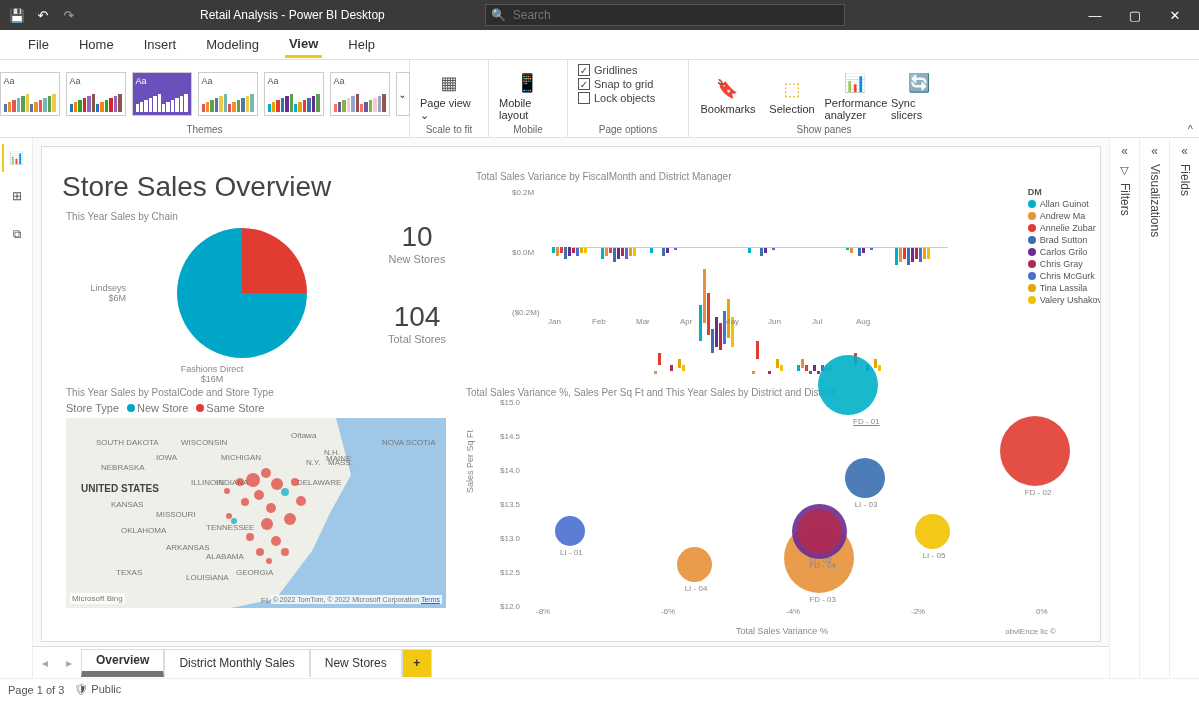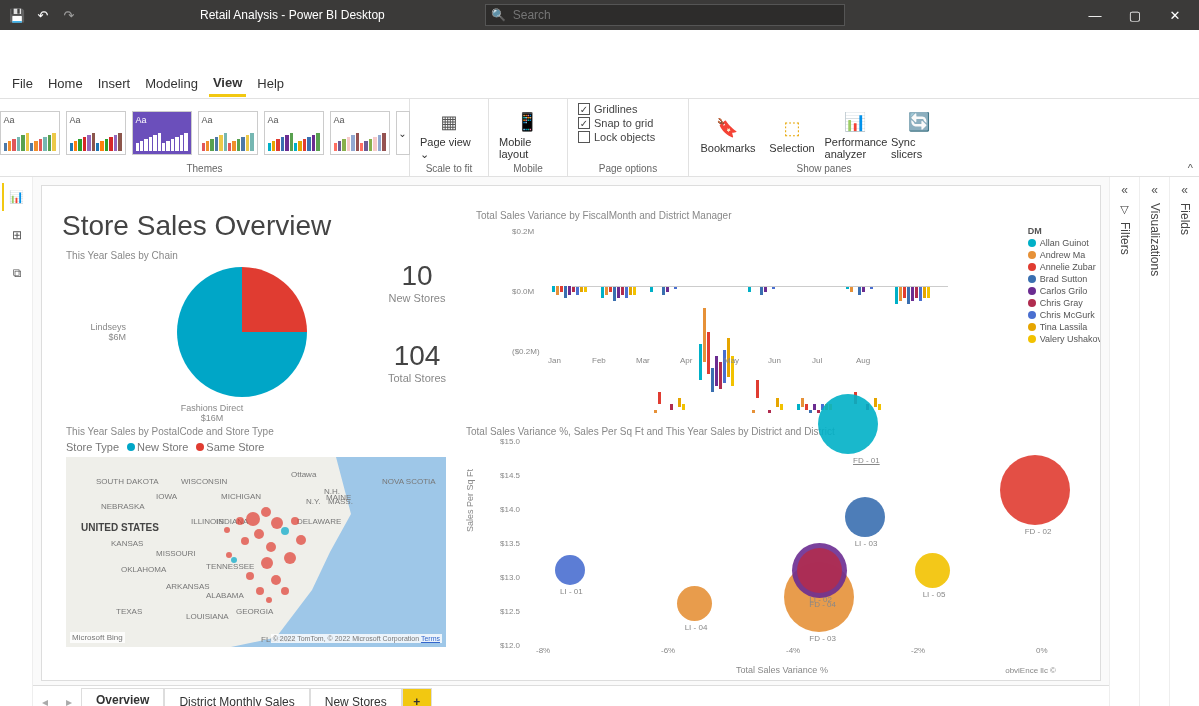--- a/index.html
+++ b/index.html
@@ -5,21 +5,21 @@
 * { box-sizing: border-box; margin: 0; padding: 0; font-family: "Segoe UI", Arial, sans-serif; }
 body { width: 1199px; height: 706px; background: #fff; overflow: hidden; font-size: 12px; color: #333; }
 .title-bar { height: 30px; background: #3b3a39; color: #fff; display: flex; align-items: center; padding: 0 6px; }
 .title-bar .qat { display: flex; gap: 4px; align-items: center; }
 .title-bar .qat .ic { width: 22px; height: 22px; display: flex; align-items: center; justify-content: center; color: #fff; font-size: 13px; }
 .title-bar .title { margin-left: 120px; font-size: 12px; }
 .title-bar .search { margin-left: 100px; width: 360px; height: 22px; background: #2d2c2b; border: 1px solid #555; display: flex; align-items: center; padding: 0 6px; color: #aaa; gap:6px;}
 .title-bar .search input { background: transparent; border: 0; color: #ccc; font-size: 12px; outline:none; width: 100%; }
 .title-bar .win-ctrls { margin-left: auto; display: flex; gap: 4px; }
 .title-bar .win-ctrls div { width: 36px; height: 22px; display:flex; align-items:center; justify-content:center; color:#fff; font-size:13px; }
-.menu-bar { height: 30px; border-bottom: 1px solid #e1e1e1; display: flex; align-items: center; padding: 0 8px; gap: 7px; font-size: 13px; margin-top: 39px; }
+.menu-bar { height: 30px; border-bottom: 1px solid #e1e1e1; display: flex; align-items: center; padding: 0 24px; gap: 22px; font-size: 13px; }
 .menu-bar .mi { padding: 4px 4px; }
 .menu-bar .mi.active { border-bottom: 3px solid #f2c811; font-weight: 600; }
 .ribbon { height: 78px; border-bottom: 1px solid #e1e1e1; display: flex; }
 .ribbon-group { border-right: 1px solid #e1e1e1; padding: 4px 10px 2px 10px; display: flex; flex-direction: column; align-items: center; justify-content: space-between; position:relative;}
 .ribbon-group .body { display: flex; align-items: center; gap: 6px; flex:1;}
 .ribbon-group .label { font-size: 10px; color: #666; text-align: center; }
 .theme-swatch { width: 60px; height: 44px; border: 1px solid #ccc; background: #fff; padding: 3px; }
 .theme-swatch .aa { font-size: 9px; color:#555;}
 .theme-swatch .bars { display:flex; gap:1px; align-items:flex-end; height:22px; margin-top:4px;}
 .theme-swatch .bars span { width:4px; }
@@ -56,21 +56,21 @@
 .map { background:#9ec7e8; position:relative; overflow:hidden;}
 .map .land { position:absolute; background:#efefea; }
 .bubble-chart { position:relative; height:200px;}
 .bubble { position:absolute; border-radius:50%; opacity:0.9; display:flex; align-items:center; justify-content:center; font-size:8px; color:#777;}
 .axis-label { position:absolute; font-size:9px; color:#888;}
 .y-tick { position:absolute; font-size:8px; color:#888; left:4px;}
 .x-tick { position:absolute; font-size:8px; color:#888; bottom:2px;}
 .tabs { position:absolute; left: 0; bottom: 0; right:0; height: 32px; background:#fff; border-top:1px solid #ddd; display:flex; align-items:center;}
 .tabs .nav { width:24px; text-align:center; color:#aaa;}
 .tab { padding: 6px 14px; border:1px solid #ddd; border-bottom:none; font-size:12px; background:#fff; height: 28px; display:flex; align-items:center;}
-.tab.active { font-weight:600; border-bottom: 4px solid #737373;}
+.tab.active { font-weight:600; border-bottom: 6px solid #737373;}
 .tab.add { background:#f2c811; width:28px; justify-content:center; font-weight:bold;}
 .right-panes { display:flex; }
 .right-pane { width: 30px; border-left:1px solid #eee; display:flex; flex-direction:column; align-items:center; padding-top:6px; gap:6px;}
 .right-pane .chev { font-size:12px; color:#555;}
 .right-pane .vtxt { writing-mode: vertical-lr; font-size:12px; color:#444;}
 .status-bar { height: 22px; border-top:1px solid #eee; background:#fff; display:flex; align-items:center; padding:0 8px; font-size:11px; color:#555; gap:10px;}
 .ribbon-coll { position:absolute; right:6px; bottom:2px; font-size:11px; color:#555;}
 .map-txt { position:absolute; font-size:8px; color:#777;}
 .map-bubble { position:absolute; border-radius:50%; opacity:0.7;}
 .bars-axis { position:absolute; left:0; font-size:8px; color:#888;}

